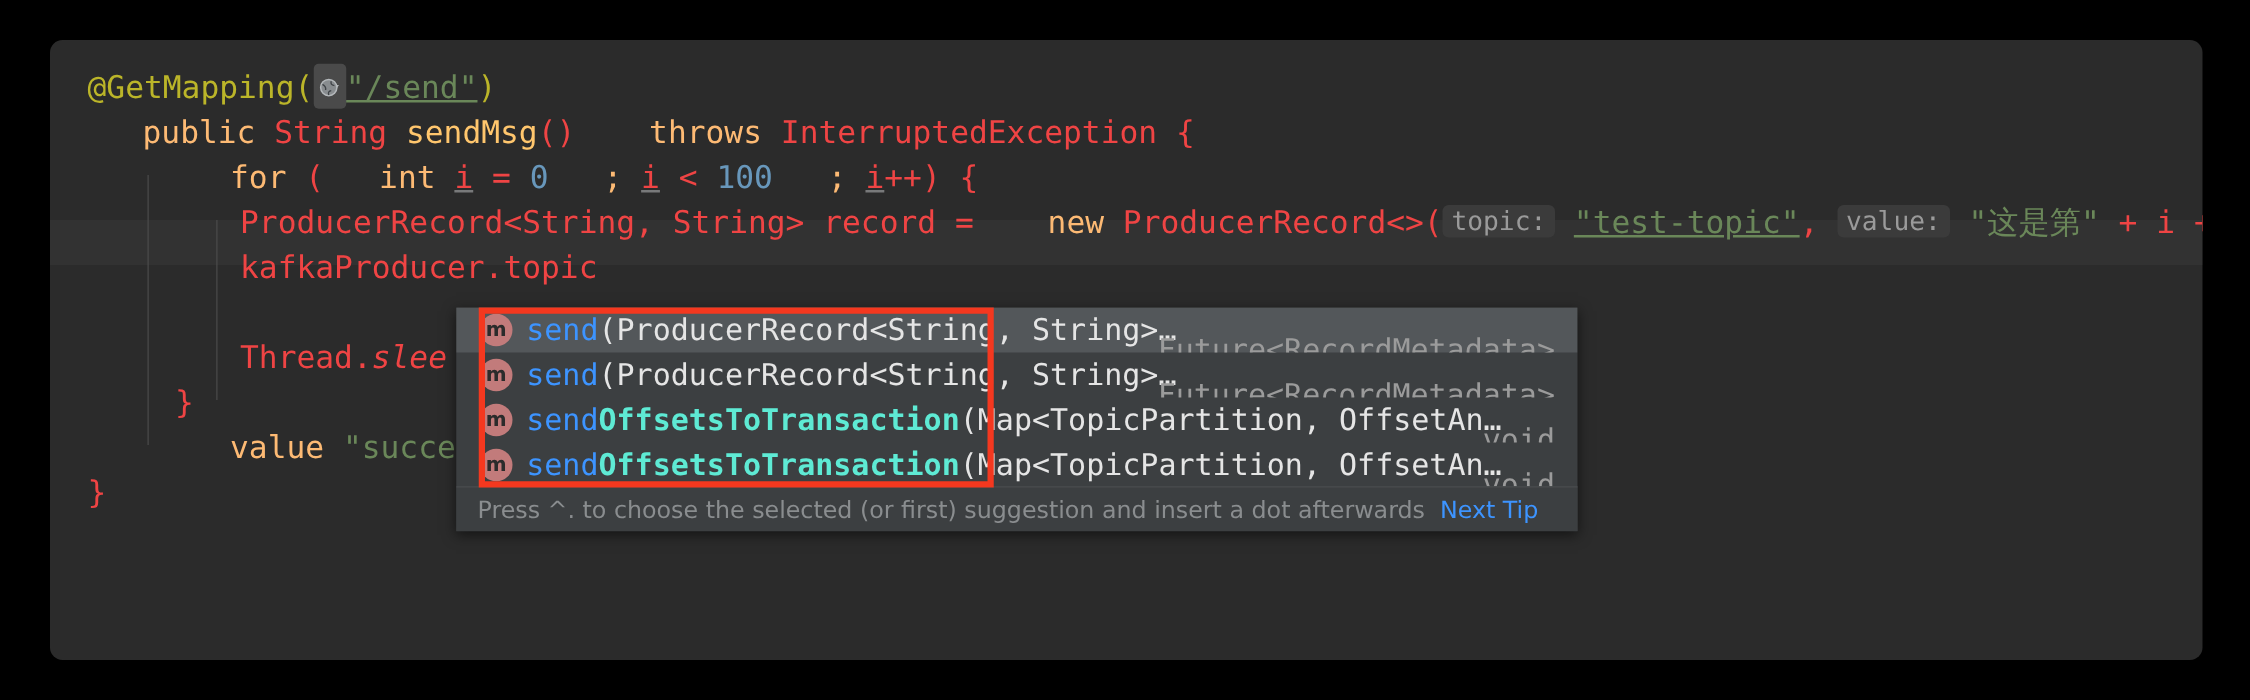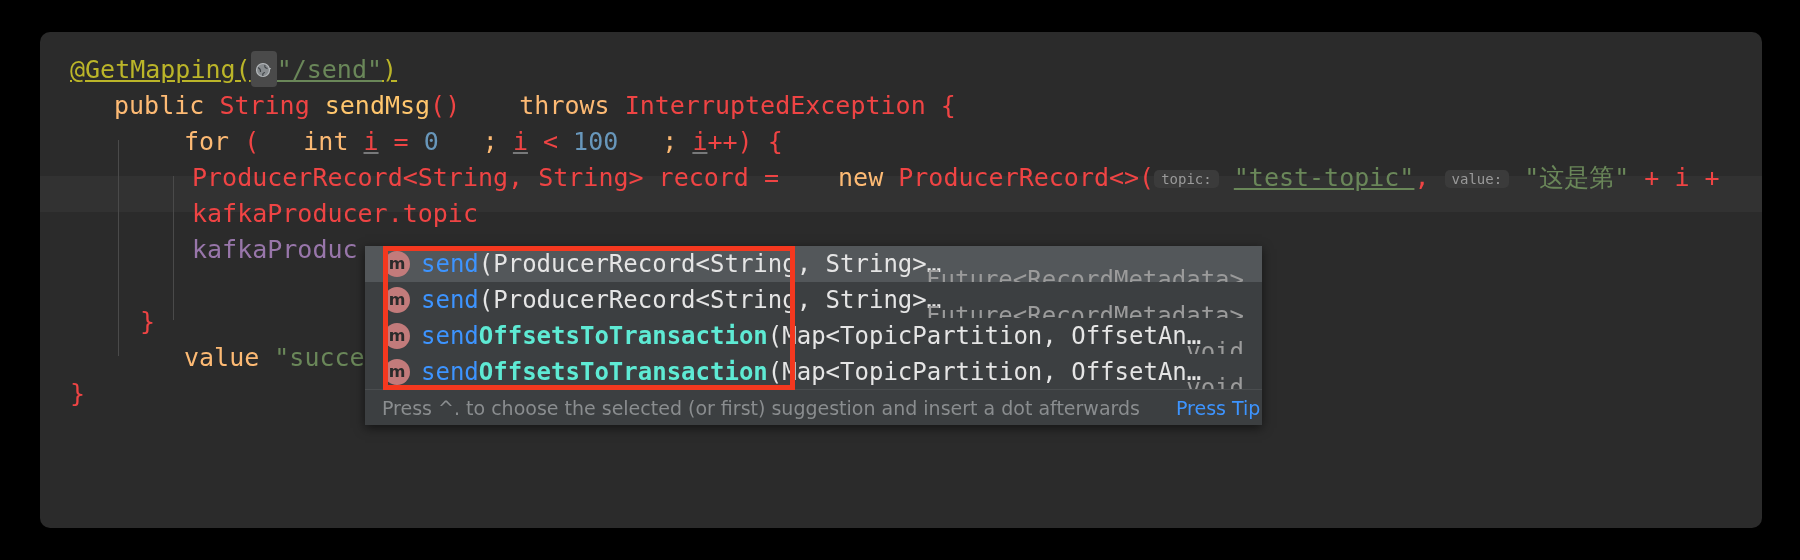--- a/index.html
+++ b/index.html
@@ -32,33 +32,33 @@
   #code{
     position:absolute;left:0;top:0;width:1722px;height:496px;
     font-size:25px;line-height:36px;
     white-space:pre;color:#a9b7c6;
     letter-spacing:0px;
   }
   .line{position:absolute;left:30px;height:36px;white-space:pre;}
 
   .kw     {color:#fdba74;margin-left:44px;}
   .method {color:#ffc66d;}
-  .anno   {color:#bbb529;text-decoration:underline;}
+  .anno   {color:#bbb529;}
   .str    {color:#6a8759;}
   .num    {color:#6897bb;}
   .field  {color:#9876aa;}
   .italic {font-style:italic;}
   .und    {text-decoration:underline;text-decoration-color:#6a8759;}
   .und-var{text-decoration:underline;text-decoration-color:#78797a;}
   .plain  {color:#ef4444;}
 
   
   .hint{
     color:#9a9a9a;background:#3b3b3b;border-radius:5px;
-    padding:1px 7px;font-size:14px;
+    padding:1px 7px;font-size:21px;
     position:relative;top:-2px;
   }
 
   
   .globe-badge{
     display:inline-block;background:#4a4a4a;border-radius:4px;
     padding:0 3px;vertical-align:middle;position:relative;top:-2px;
   }
   .globe-badge svg{vertical-align:middle;}
 
@@ -101,21 +101,20 @@
     pointer-events:none;
   }
 
   
   #tipbar{
     position:absolute;left:0;bottom:0;width:1013px;height:35px;
     background:#3c3f41;border-top:1px solid #4a4d4f;
     display:flex;align-items:center;
     font-family:"DejaVu Sans","Liberation Sans",sans-serif;
     font-size:19px;
-    gap:24px;
   }
   #tip-text{color:#8a8d8f;margin-left:17px;}
   #next-tip{color:#3d94ff;margin-left:12px;cursor:pointer;}
   #kebab{
     position:absolute;right:14px;top:50%;transform:translateY(-50%);
     display:flex;flex-direction:column;gap:3px;align-items:center;
     cursor:pointer;
   }
   #kebab i{display:block;width:4px;height:4px;border-radius:50%;background:#b0b0b0;}
 </style>
@@ -146,23 +145,23 @@
       
       <div class="line" style="top:92px;left:100px;"><span class="kw">for</span><span class="plain"> </span><span class="plain">(</span><span class="kw">int</span><span class="plain"> </span><span class="plain und-var">i</span><span class="plain"> = </span><span class="num">0</span><span class="kw">; </span><span class="plain und-var">i</span><span class="plain"> &lt; </span><span class="num">100</span><span class="kw">; </span><span class="plain und-var">i</span><span class="plain">++) {</span></div>
 
       
       <div class="line" style="top:128px;left:152px;"><span class="plain">ProducerRecord&lt;String, String&gt; record = </span><span class="kw">new</span><span class="plain"> ProducerRecord&lt;&gt;(</span><span class="hint">topic:</span><span class="plain"> </span><span class="str und">"test-topic"</span><span class="plain">, </span><span class="hint">value:</span><span class="plain"> </span><span class="str">"这是第"</span><span class="plain"> + i +</span></div>
 
       
       <div class="line" style="top:164px;left:152px;"><span class="plain">kafkaProducer.topic</span></div>
 
       
-      <div class="line" style="top:200px;left:152px;"><span class="field">kafkaProduc</span></div>
-
-      
+
+      
+      <div class="line" style="top:236px;left:152px;"><span class="plain">Thread.</span><span class="plain italic">slee</span></div>
 
       
       <div class="line" style="top:272px;left:100px;"><span class="plain">}</span></div>
 
       
       <div class="line" style="top:308px;left:100px;"><span class="kw">value</span><span class="str"> "success</span></div>
 
       
       <div class="line" style="top:344px;"><span class="plain">}</span></div>
 
@@ -197,21 +196,21 @@
       <div class="pop-row">
         <span class="ico">
             <span class="ico-m">m</span>
           </span>
         <span class="pop-name"><span class="pop-match">send</span><span class="pop-name-rest">OffsetsToTransaction</span><span class="pop-params">(Map&lt;TopicPartition, OffsetAn…</span></span>
         <span class="pop-ret">void</span>
       </div>
 
       <div id="tipbar">
         <span id="tip-text">Press ^. to choose the selected (or first) suggestion and insert a dot afterwards</span>
-        <span id="next-tip">Press Tip</span>
+        <span id="next-tip">Next Tip</span>
         <span id="kebab">
             <i></i>
             <i></i>
             <i></i>
           </span>
       </div>
 
     </div>
 
     <div id="red-box"></div>

